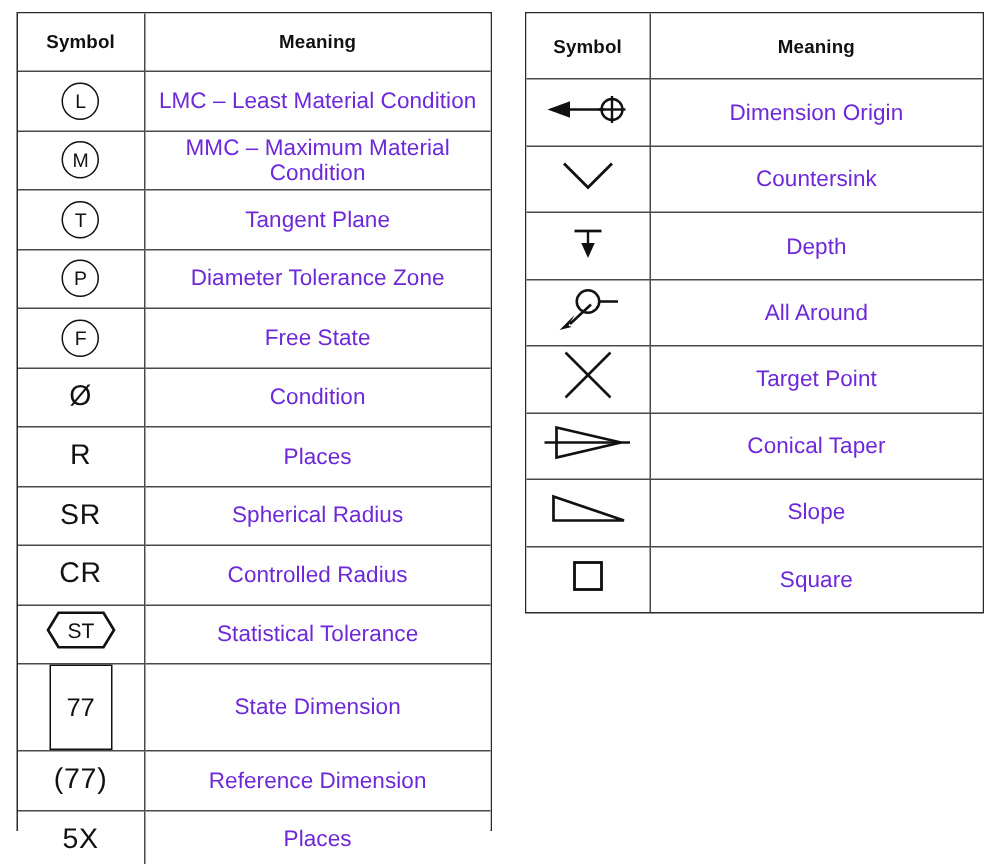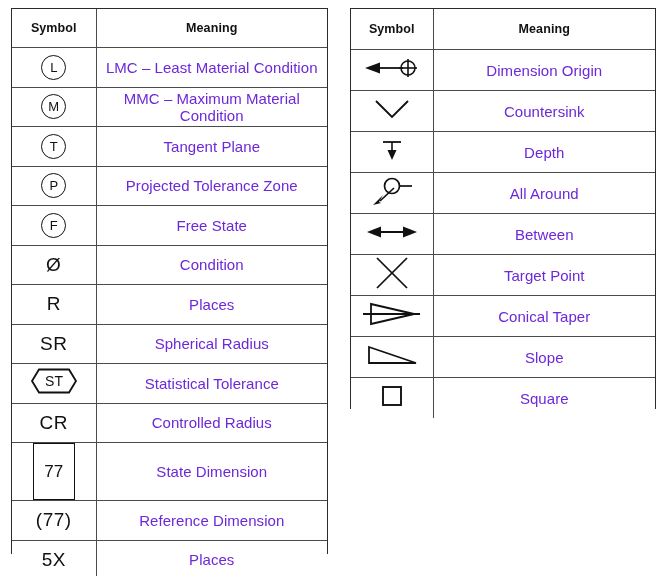--- a/index.html
+++ b/index.html
@@ -140,21 +140,21 @@
         <td class="sym-cell">
           <span class="glyph circled">T</span>
         </td>
         <td class="mean-cell">Tangent Plane</td>
       </tr>
 
       <tr>
         <td class="sym-cell">
           <span class="glyph circled">P</span>
         </td>
-        <td class="mean-cell">Projected Tolerance Zone</td>
+        <td class="mean-cell">Diameter Tolerance Zone</td>
       </tr>
 
       <tr>
         <td class="sym-cell">
           <span class="glyph circled">F</span>
         </td>
         <td class="mean-cell">Free State</td>
       </tr>
 
       <tr>
@@ -171,38 +171,38 @@
         <td class="mean-cell">Places</td>
       </tr>
 
       <tr>
         <td class="sym-cell">
           <span class="glyph txt-glyph">SR</span>
         </td>
         <td class="mean-cell">Spherical Radius</td>
       </tr>
 
+
+      <tr>
+        <td class="sym-cell">
+          <span class="glyph txt-glyph">CR</span>
+        </td>
+        <td class="mean-cell">Controlled Radius</td>
+      </tr>
 
       <tr>
         <td class="sym-cell">
           <span class="glyph">
             <svg class="glyph-svg" width="46" height="26" viewBox="0 0 46 26" aria-hidden="true">
               <polygon points="8,1.5 38,1.5 45,13 38,24.5 8,24.5 1,13" fill="none" stroke="#111" stroke-width="1.8"></polygon>
               <text x="23" y="18" text-anchor="middle" font-size="14" font-family="Liberation Sans, sans-serif" fill="#111">ST</text>
             </svg>
           </span>
         </td>
         <td class="mean-cell">Statistical Tolerance</td>
-      </tr>
-
-      <tr>
-        <td class="sym-cell">
-          <span class="glyph txt-glyph">CR</span>
-        </td>
-        <td class="mean-cell">Controlled Radius</td>
       </tr>
 
       <tr>
         <td class="sym-cell">
           <span class="glyph boxed">77</span>
         </td>
         <td class="mean-cell">State Dimension</td>
       </tr>
 
       <tr>
@@ -281,32 +281,20 @@
               <circle cx="22" cy="10" r="7.5" fill="none" stroke="#111" stroke-width="1.7"></circle>
               <line x1="29" y1="10" x2="42" y2="10" stroke="#111" stroke-width="1.7"></line>
               <line x1="24" y1="12" x2="10" y2="25" stroke="#111" stroke-width="1.7"></line>
               <polygon points="3,29 13,19 9,26 11,27" fill="#111"></polygon>
             </svg>
           </span>
         </td>
         <td class="mean-cell">All Around</td>
       </tr>
 
-      <tr>
-        <td class="sym-cell">
-          <span class="glyph">
-            <svg class="glyph-svg" width="52" height="18" viewBox="0 0 52 18" aria-hidden="true">
-              <line x1="12" y1="9" x2="40" y2="9" stroke="#111" stroke-width="2"></line>
-              <polygon points="1,9 15,3.5 15,14.5" fill="#111"></polygon>
-              <polygon points="51,9 37,3.5 37,14.5" fill="#111"></polygon>
-            </svg>
-          </span>
-        </td>
-        <td class="mean-cell">Between</td>
-      </tr>
 
       <tr>
         <td class="sym-cell">
           <span class="glyph">
             <svg class="glyph-svg" width="34" height="34" viewBox="0 0 34 34" aria-hidden="true">
               <line x1="2" y1="2" x2="32" y2="32" stroke="#111" stroke-width="1.7"></line>
               <line x1="32" y1="2" x2="2" y2="32" stroke="#111" stroke-width="1.7"></line>
             </svg>
           </span>
         </td>

